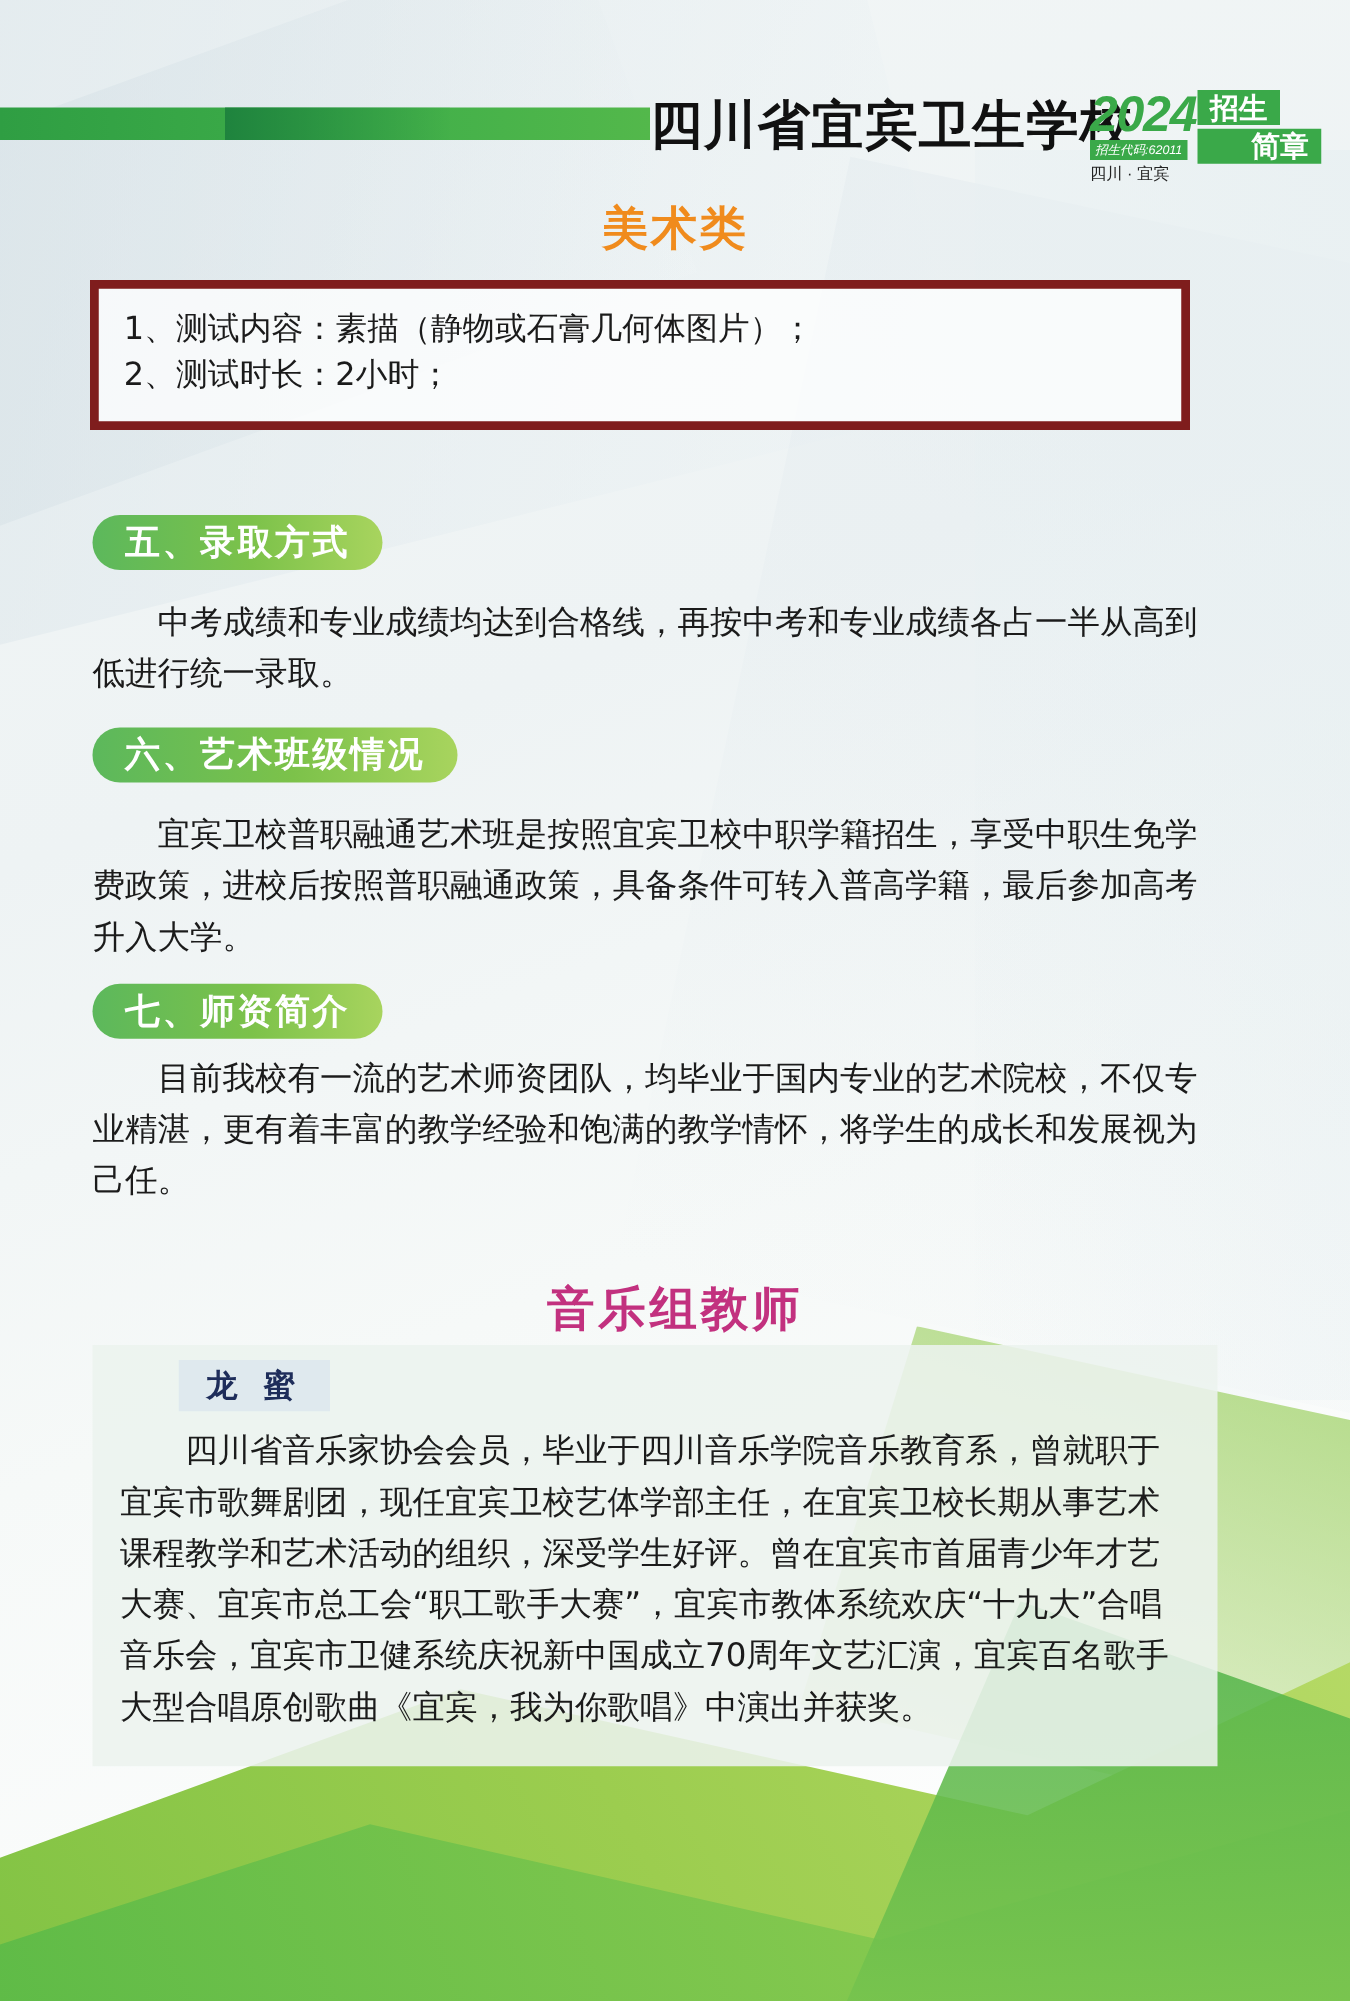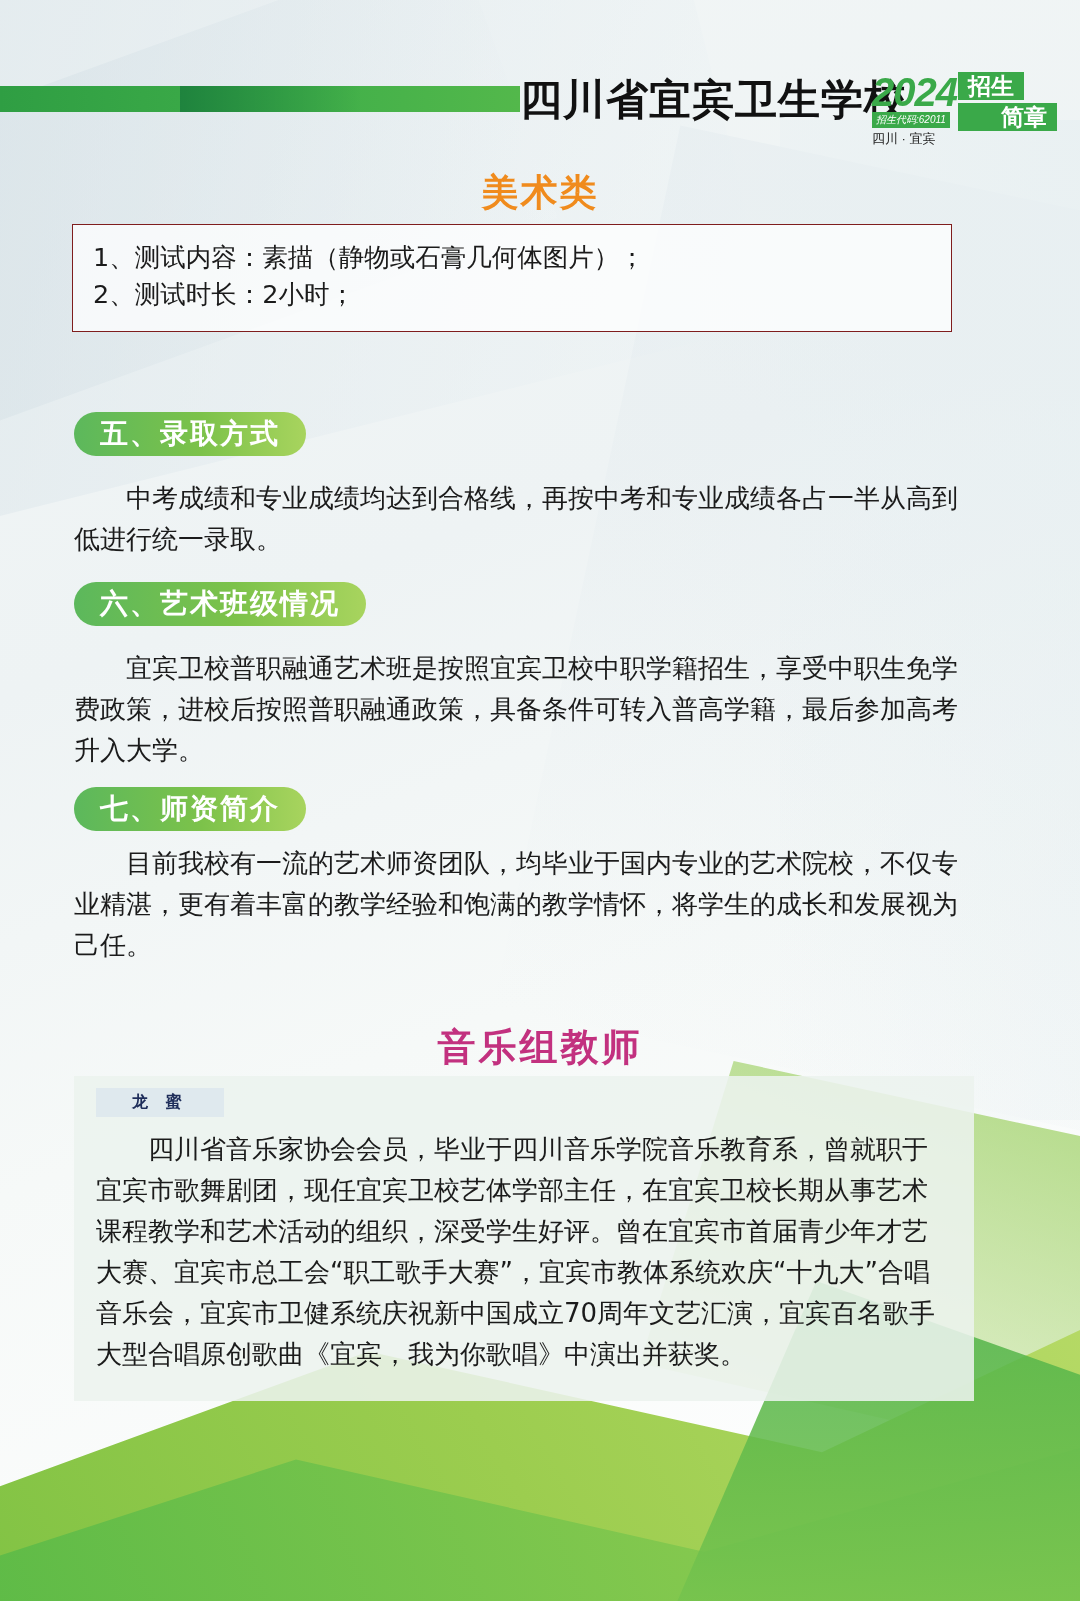--- a/index.html
+++ b/index.html
@@ -166,36 +166,36 @@
   
   .content {
     position: absolute;
     left: 0; top: 0;
     width: 1080px;
     height: 1601px;
   }
 
   .section-title-art {
     position: absolute;
-    left: 0; top: 168px;
+    left: 0; top: 158px;
     width: 1080px;
     text-align: center;
     font-size: 37px;
     font-weight: bold;
     color: #f08b1d;
     letter-spacing: 2px;
     font-family: "DejaVu Sans", "Liberation Sans", sans-serif;
   }
 
   .box-outline {
     position: absolute;
     left: 72px; top: 224px;
     width: 880px;
     box-sizing: border-box;
-    border: 1px solid #7f1d1d;
+    border: 7px solid #7f1d1d;
     background: rgba(255,255,255,0.72);
     padding: 14px 20px 18px 20px;
   }
   .box-line {
     font-size: 25.5px;
     line-height: 37px;
     color: #1b1b1b;
     font-family: "DejaVu Sans", "Liberation Sans", sans-serif;
   }
 
@@ -242,25 +242,26 @@
     left: 74px; top: 1076px;
     width: 900px;
     box-sizing: border-box;
     background: rgba(236,243,238,0.88);
     padding: 12px 22px 26px 22px;
   }
   .teacher-name {
     display: inline-block;
     background: #dfe9ee;
     color: #1e2d5a;
-    font-size: 16px;
-    font-weight: bold;
-    padding: 4px 36px;
+    font-size: 25px;
+    font-weight: bold;
+    padding: 4px 22px;
     letter-spacing: 6px;
     font-family: "DejaVu Sans", "Liberation Sans", sans-serif;
+    margin-left: 47px;
   }
   .teacher-bio {
     margin-top: 12px;
     font-size: 26px;
     line-height: 41px;
     color: #1b1b1b;
     text-indent: 52px;
     font-family: "DejaVu Sans", "Liberation Sans", sans-serif;
   }
 </style>

